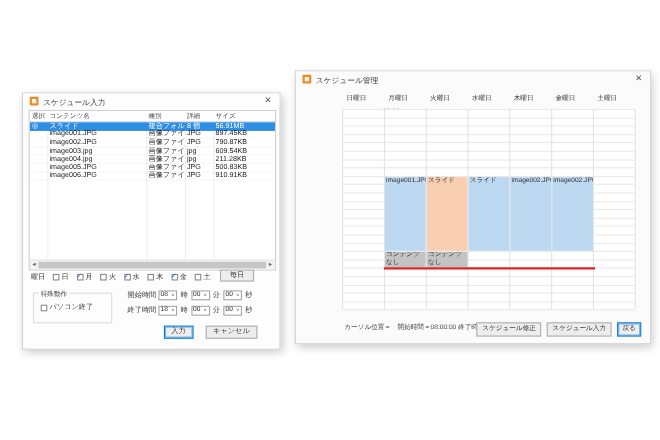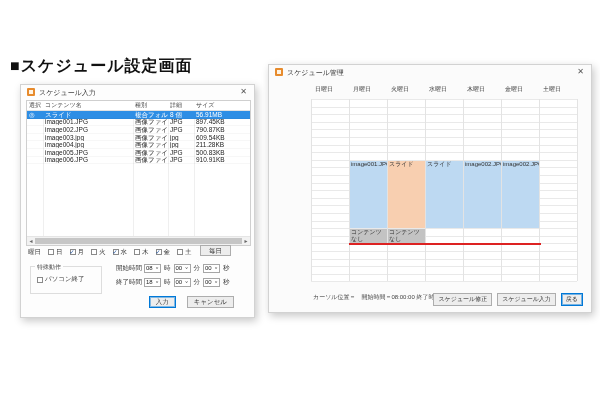--- a/index.html
+++ b/index.html
@@ -71,21 +71,20 @@
   .statusbar{position:absolute;left:44px;bottom:10px;font-size:6px;color:#444;white-space:nowrap;}
   .mwbtns{position:absolute;right:8px;bottom:6px;display:flex;gap:5px;align-items:center;}
   .mwbtn{height:13px;line-height:11px;padding:0 4px;font-size:6px;}
   .mwbtn.focus{border:1px solid #0078d7;box-shadow:0 0 0 1px rgba(0,120,215,.5) inset;}
 </style>
 </head>
 <body>
 
 <div class="canvas">
 
-  <div class="heading">■スケジュール設定画面</div>
 
   <div class="win" id="input-dialog">
     <div class="titlebar">
       <span class="appicon"></span>
       <span class="wtitle">スケジュール入力</span>
       <span class="wclose">✕</span>
     </div>
 
     <div class="listview">
       <div class="lvheader" id="lv-header">

